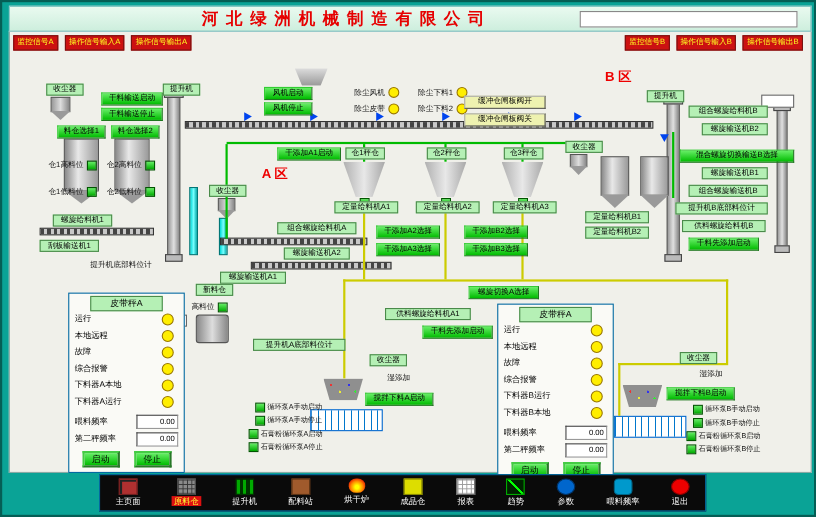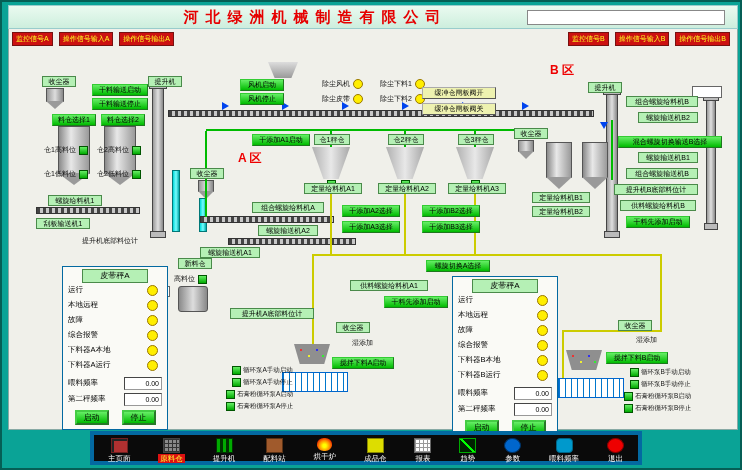--- a/index.html
+++ b/index.html
@@ -51,21 +51,21 @@
 
   .panel{position:absolute;width:106px;background:#fafaf6;border:1px solid #0369a1;padding:2px 5px 4px;box-sizing:border-box;z-index:4;}
   .ptitle{background:#b5f0b5;border:1px solid #4a8a4a;font-size:8px;text-align:center;height:12px;line-height:11px;margin:0 14px 2px;}
   .prow{display:flex;justify-content:space-between;height:15px;font-size:7.5px;}
   .prow .lamp{width:9px;height:9px;border-radius:50%;background:#ffee00;border:1px solid #997700;margin-right:4px;}
   .pval{display:flex;align-items:center;justify-content:space-between;height:16px;font-size:7.5px;}
   .pval .vbox{width:34px;height:11px;background:#fff;border:1px inset #999;font-size:7px;text-align:right;line-height:11px;padding-right:2px;}
   .pbtns{display:flex;justify-content:space-around;margin-top:3px;}
   .pbtn{width:34px;height:15px;background:linear-gradient(#66ee66,#00bb00);border:2px outset #44cc44;font-size:8px;color:#000;line-height:9px;text-align:center;cursor:pointer;font-family:Liberation Sans, sans-serif;padding:0;}
 
-  .tbbar{position:absolute;left:88px;top:429px;width:552px;height:34px;background:#0a0a0a;border:4px solid #0369a1;display:flex;align-items:flex-start;justify-content:space-around;padding-top:3px;box-sizing:border-box;z-index:6;}
+  .tbbar{position:absolute;left:88px;top:429px;width:552px;height:34px;background:#0a0a0a;border:1px solid #0369a1;display:flex;align-items:flex-start;justify-content:space-around;padding-top:3px;box-sizing:border-box;z-index:6;}
   .tb-item{display:flex;flex-direction:column;align-items:center;gap:1px;cursor:pointer;}
   .tb-item .ic{width:15px;height:13px;}
   .tb-item .tlabel{font-size:7.5px;color:#fff;line-height:9px;}
   .tb-item.active .tlabel{background:#dd1111;color:#ffff33;padding:0 2px;}
   .ic-home{background:#b03030;border:1px solid #702020;box-shadow:inset 2px 2px 0 #222;}
   .ic-plant{background:#8a8a8a;border:1px solid #444;background-image:linear-gradient(#333 1px,transparent 1px),linear-gradient(90deg,#333 1px,transparent 1px);background-size:4px 4px;}
   .ic-elevator{background:repeating-linear-gradient(90deg,#00aa00 0 3px,#003300 3px 6px);border:1px solid #030;}
   .ic-batch{background:#a05a2c;border:1px solid #5a3215;}
   .ic-dryer{background:radial-gradient(circle at 50% 60%,#ff0 15%,#f80 50%,#d00 85%);border-radius:45%;}
   .ic-product{background:#dddd00;border:1px solid #888800;}
@@ -347,25 +347,25 @@
         </div>
         <div class="prow">
           <span>故障</span>
           <span class="lamp"></span>
         </div>
         <div class="prow">
           <span>综合报警</span>
           <span class="lamp"></span>
         </div>
         <div class="prow">
+          <span>下料器B运行</span>
+          <span class="lamp"></span>
+        </div>
+        <div class="prow">
           <span>下料器B本地</span>
-          <span class="lamp"></span>
-        </div>
-        <div class="prow">
-          <span>下料器B运行</span>
           <span class="lamp"></span>
         </div>
         <div class="pval">
           <span>喂料频率</span>
           <span class="vbox">0.00</span>
         </div>
         <div class="pval">
           <span>第二秤频率</span>
           <span class="vbox">0.00</span>
         </div>

